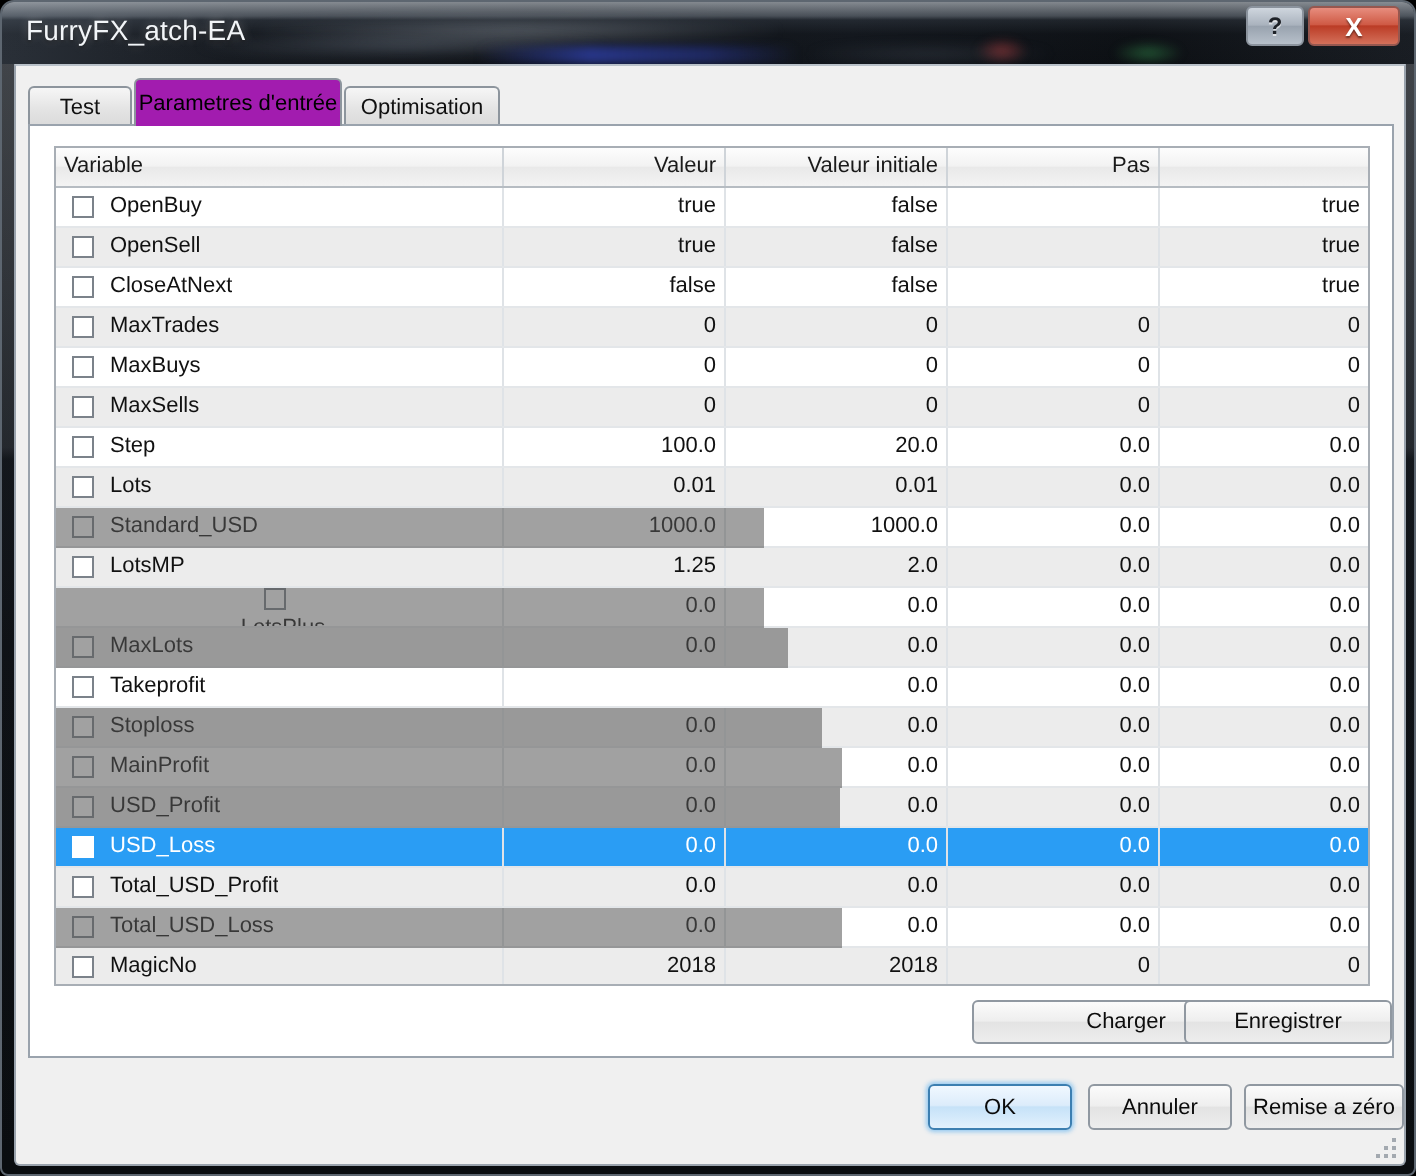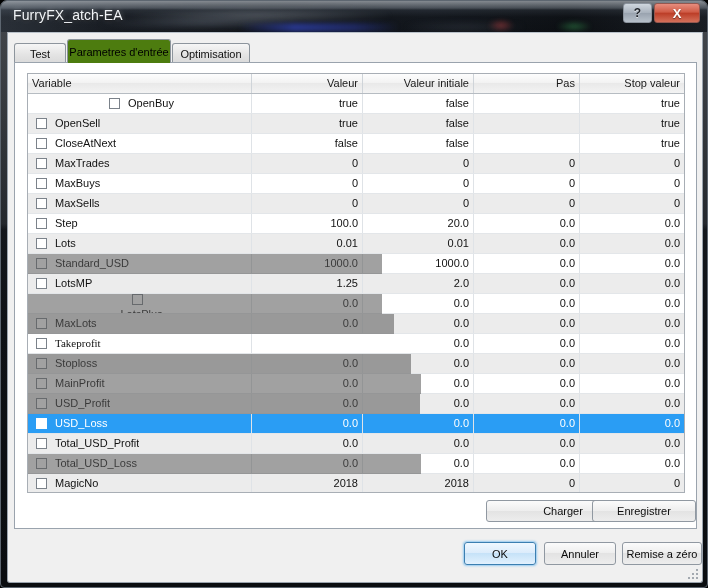--- a/index.html
+++ b/index.html
@@ -154,21 +154,21 @@
     border-radius: 3px 3px 0 0;
     display: flex;
     align-items: center;
     justify-content: center;
     color: #101010;
     font-size: 11px;
     padding: 0 7px;
     white-space: nowrap;
   }
   .tab.active {
-    background: #4d7c0f;
+    background: #a21caf;
     border-color: #8d959d;
     z-index: 5;
     color: #000;
   }
 
   
   #panel {
     position: absolute;
     left: 6px; top: 29px;
     width: 683px;
@@ -372,26 +372,25 @@
 
     <div id="panel">
 
       <div id="gridwrap">
 
         <div id="gridhead">
           <div class="hcell left" style="left:0px;   width:224px;">Variable</div>
           <div class="hcell right" style="left:224px; width:111px;">Valeur</div>
           <div class="hcell right" style="left:335px; width:111px;">Valeur initiale</div>
           <div class="hcell right" style="left:446px; width:106px;">Pas</div>
-          <div class="hcell right last" style="left:552px; width:104px;">Stop valeur</div>
         </div>
 
         <div id="gridbody">
             <div class="row odd" style="top: 0px;">
-              <div class="cell namecell" style="left: 0px; width: 224px; justify-content: center;">
+              <div class="cell namecell" style="left: 0px; width: 224px;">
                 <span class="chk"></span>
                 <span class="namelabel">OpenBuy</span>
               </div>
               <div class="cell right" style="left: 224px; width: 111px;">true</div>
               <div class="cell right" style="left: 335px; width: 111px;">false</div>
               <div class="cell right" style="left: 446px; width: 106px;"></div>
               <div class="cell right last" style="left: 552px; width: 104px;">true</div>
             </div>
             <div class="row even" style="top: 20px;">
               <div class="cell namecell" style="left: 0px; width: 224px;">
@@ -500,21 +499,21 @@
                 <span class="chk"></span>
                 <span class="namelabel">MaxLots</span>
               </div>
               <div class="cell right" style="left: 224px; width: 111px;">0.0</div>
               <div class="cell right" style="left: 335px; width: 111px;">0.0</div>
               <div class="cell right" style="left: 446px; width: 106px;">0.0</div>
               <div class="cell right last" style="left: 552px; width: 104px;">0.0</div>
               <div class="dragbar" style="width: 366px;"></div>
             </div>
             <div class="row odd" style="top: 240px;">
-              <div class="cell namecell" style="left: 0px; width: 224px; font-family: Liberation Serif, serif;">
+              <div class="cell namecell" style="left: 0px; width: 224px;">
                 <span class="chk"></span>
                 <span class="namelabel">Takeprofit</span>
               </div>
               <div class="cell right" style="left: 335px; width: 111px;">0.0</div>
               <div class="cell right" style="left: 446px; width: 106px;">0.0</div>
               <div class="cell right last" style="left: 552px; width: 104px;">0.0</div>
             </div>
             <div class="row even" style="top: 260px;">
               <div class="cell namecell" style="left: 0px; width: 224px;">
                 <span class="chk"></span>

